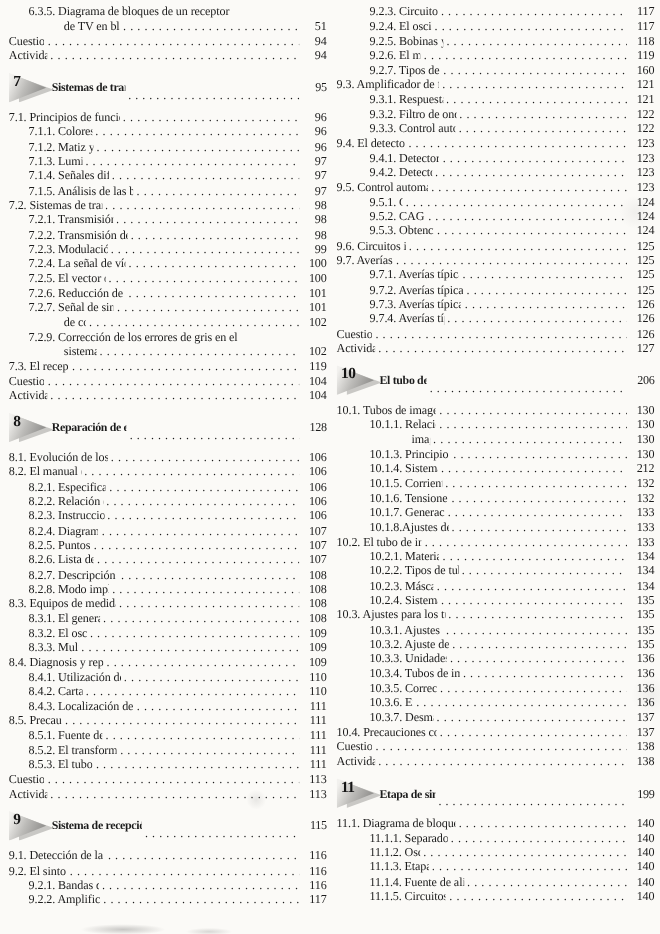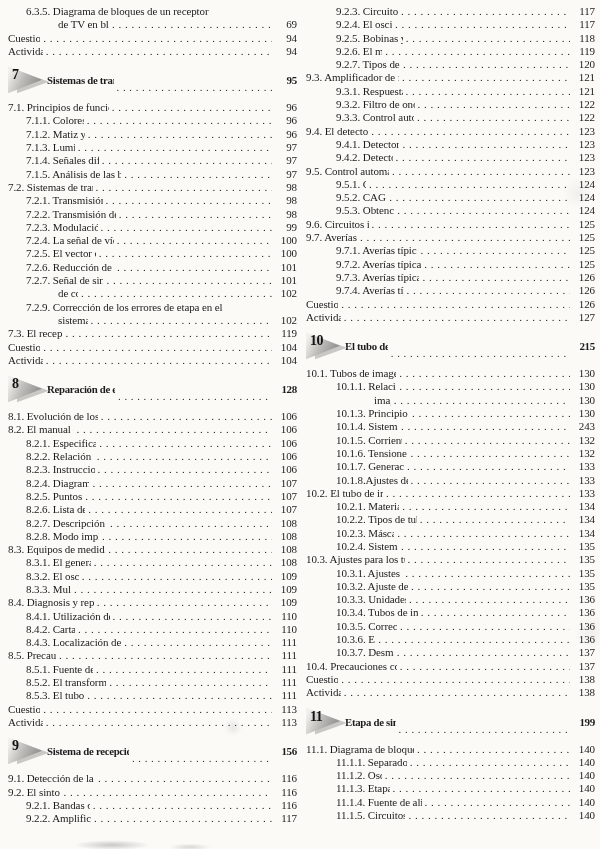--- a/index.html
+++ b/index.html
@@ -34,21 +34,21 @@
   .col-right .lv1{padding-left:30px;}
   .cont-row{padding-left:50px;}
   .col-right .cont-row{padding-left:68px;}
 
   .chapter{
     display:flex;align-items:center;height:30px;margin:7px 0 6px;
     font-size:10.8px;letter-spacing:-0.3px;white-space:nowrap;
   }
   .chapter .ch-title{font-weight:700;flex:0 1 auto;overflow:hidden;}
   .chapter .leader{align-self:flex-end;line-height:15px;}
-  .chapter .pg{font-size:11px;font-weight:bold;}
+  .chapter .pg{font-size:11px;}
   .badge{position:relative;width:34px;height:30px;flex:none;margin-right:5px;}
   .badge .tri-shadow{
     position:absolute;left:9px;top:5px;width:32px;height:23px;
     background:#c9c8c5;
     clip-path:polygon(0 0,100% 50%,0 100%);
   }
   .badge .tri{
     position:absolute;left:0;top:1px;width:34px;height:27px;
     background:linear-gradient(115deg,#f2f1ee 8%,#bdbcb9 45%,#807f7d 100%);
     clip-path:polygon(0 0,100% 50%,0 100%);
@@ -62,21 +62,21 @@
 <body>
 
 <div class="page">
   <div class="col col-left">
       <div class="row lv1">
         <span class="txt">6.3.5. Diagrama de bloques de un receptor</span>
       </div>
       <div class="row cont-row">
         <span class="txt">de TV en blanco y negro</span>
         <span class="leader"></span>
-        <span class="pg">69</span>
+        <span class="pg">51</span>
       </div>
       <div class="row lv0">
         <span class="txt">Cuestiones</span>
         <span class="leader"></span>
         <span class="pg">94</span>
       </div>
       <div class="row lv0">
         <span class="txt">Actividades</span>
         <span class="leader"></span>
         <span class="pg">94</span>
@@ -160,21 +160,21 @@
         <span class="txt">7.2.7. Señal de sincronismo de color</span>
         <span class="leader"></span>
         <span class="pg">101</span>
       </div>
       <div class="row cont-row">
         <span class="txt">de color</span>
         <span class="leader"></span>
         <span class="pg">102</span>
       </div>
       <div class="row lv1">
-        <span class="txt">7.2.9. Corrección de los errores de etapa en el</span>
+        <span class="txt">7.2.9. Corrección de los errores de gris en el</span>
       </div>
       <div class="row cont-row">
         <span class="txt">sistema PAL</span>
         <span class="leader"></span>
         <span class="pg">102</span>
       </div>
       <div class="row lv0">
         <span class="txt">7.3. El receptor PAL</span>
         <span class="leader"></span>
         <span class="pg">119</span>
@@ -320,21 +320,21 @@
         <span class="pg">113</span>
       </div>
       <div class="chapter">
         <span class="badge">
           <span class="tri-shadow"></span>
           <span class="tri"></span>
           <span class="num">9</span>
         </span>
         <span class="ch-title">Sistema de recepción de la señal de televisión</span>
         <span class="leader"></span>
-        <span class="pg">156</span>
+        <span class="pg">115</span>
       </div>
       <div class="row lv0">
         <span class="txt">9.1. Detección de la señal de televisión</span>
         <span class="leader"></span>
         <span class="pg">116</span>
       </div>
       <div class="row lv0">
         <span class="txt">9.2. El sintonizador</span>
         <span class="leader"></span>
         <span class="pg">116</span>
@@ -367,21 +367,21 @@
         <span class="pg">118</span>
       </div>
       <div class="row lv1">
         <span class="txt">9.2.6. El mezclador</span>
         <span class="leader"></span>
         <span class="pg">119</span>
       </div>
       <div class="row lv1">
         <span class="txt">9.2.7. Tipos de sintonizadores</span>
         <span class="leader"></span>
-        <span class="pg">120</span>
+        <span class="pg">160</span>
       </div>
       <div class="row lv0">
         <span class="txt">9.3. Amplificador de frecuencia intermedia</span>
         <span class="leader"></span>
         <span class="pg">121</span>
       </div>
       <div class="row lv1">
         <span class="txt">9.3.1. Respuesta del filtro de FI</span>
         <span class="leader"></span>
         <span class="pg">121</span>
@@ -472,21 +472,21 @@
         <span class="pg">127</span>
       </div>
       <div class="chapter">
         <span class="badge">
           <span class="tri-shadow"></span>
           <span class="tri"></span>
           <span class="num">10</span>
         </span>
         <span class="ch-title">El tubo de imagen</span>
         <span class="leader"></span>
-        <span class="pg">215</span>
+        <span class="pg">206</span>
       </div>
       <div class="row lv0">
         <span class="txt">10.1. Tubos de imagen en blanco y negro</span>
         <span class="leader"></span>
         <span class="pg">130</span>
       </div>
       <div class="row lv1">
         <span class="txt">10.1.1. Relación de aspecto</span>
         <span class="leader"></span>
         <span class="pg">130</span>
@@ -497,21 +497,21 @@
         <span class="pg">130</span>
       </div>
       <div class="row lv1">
         <span class="txt">10.1.3. Principio de funcionamiento</span>
         <span class="leader"></span>
         <span class="pg">130</span>
       </div>
       <div class="row lv1">
         <span class="txt">10.1.4. Sistema de deflexión</span>
         <span class="leader"></span>
-        <span class="pg">243</span>
+        <span class="pg">212</span>
       </div>
       <div class="row lv1">
         <span class="txt">10.1.5. Corrientes de deflexión</span>
         <span class="leader"></span>
         <span class="pg">132</span>
       </div>
       <div class="row lv1">
         <span class="txt">10.1.6. Tensiones de los electrodos</span>
         <span class="leader"></span>
         <span class="pg">132</span>

